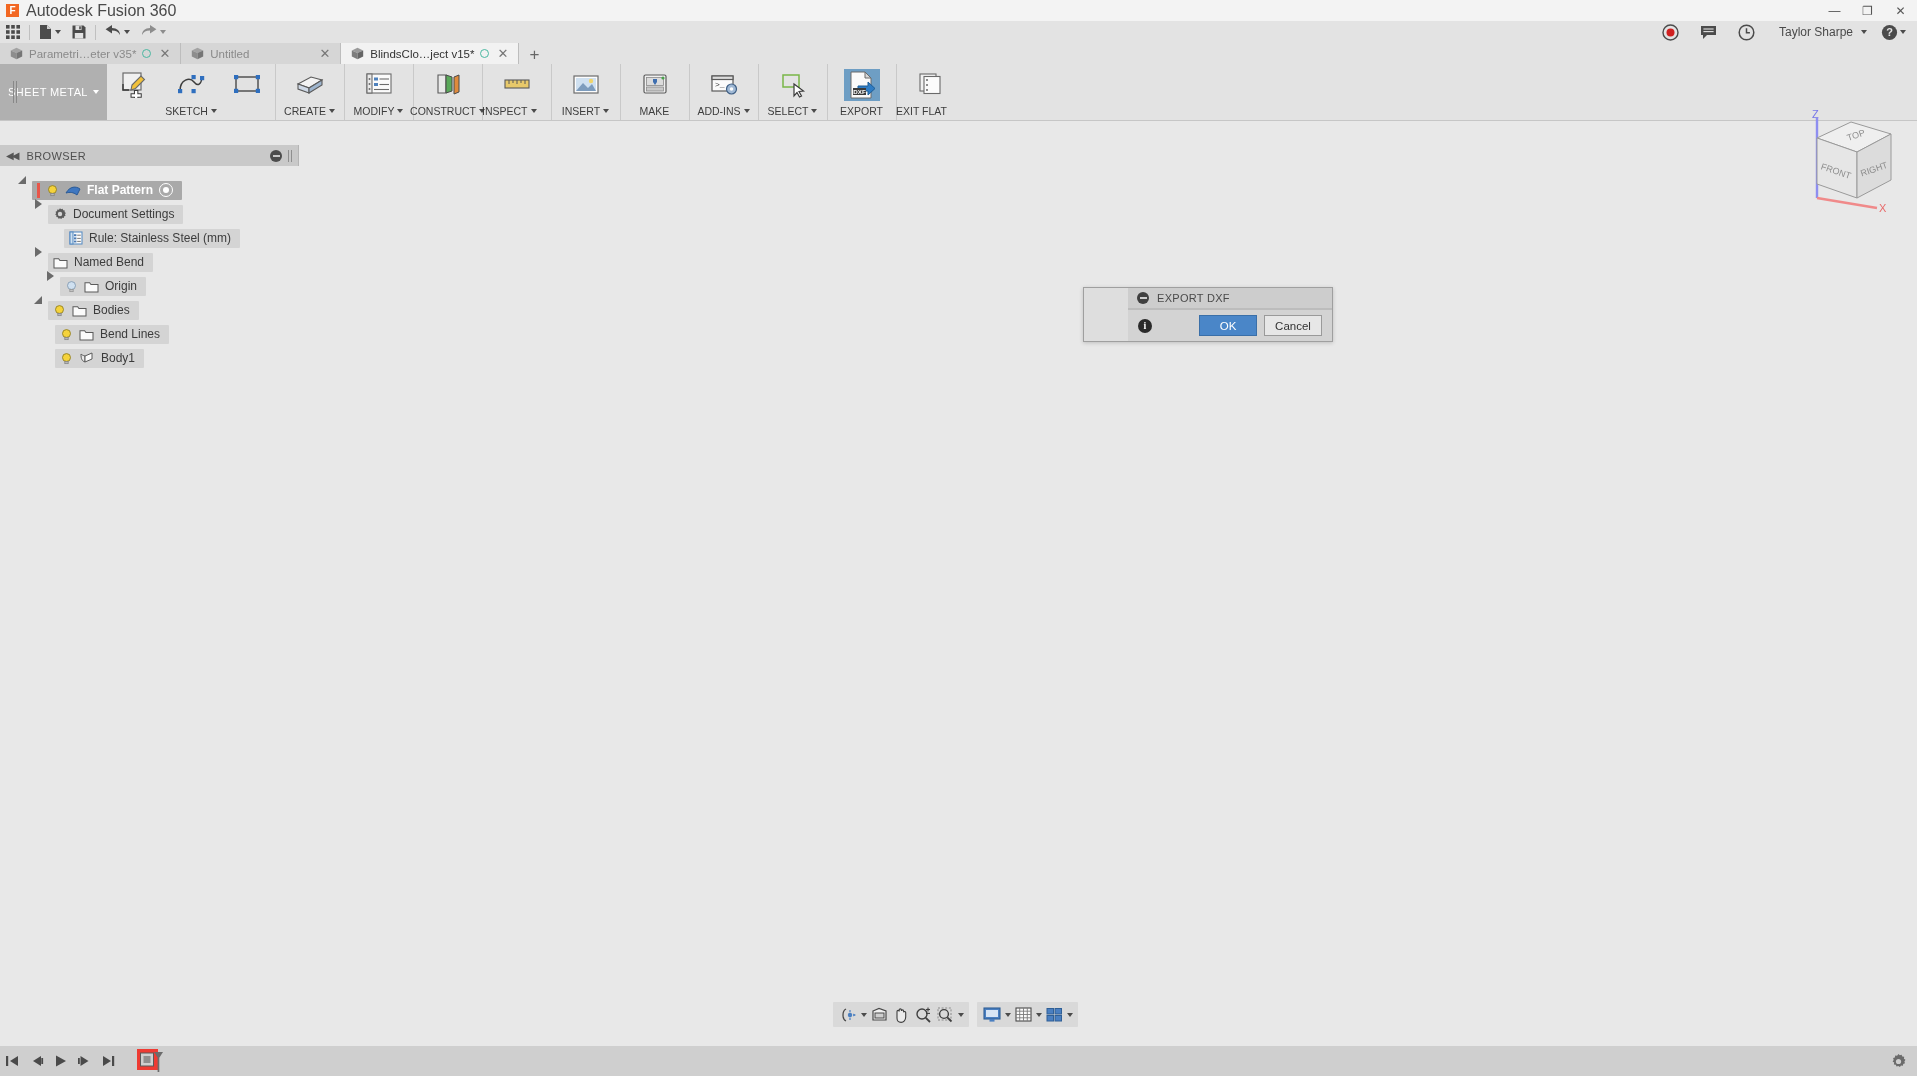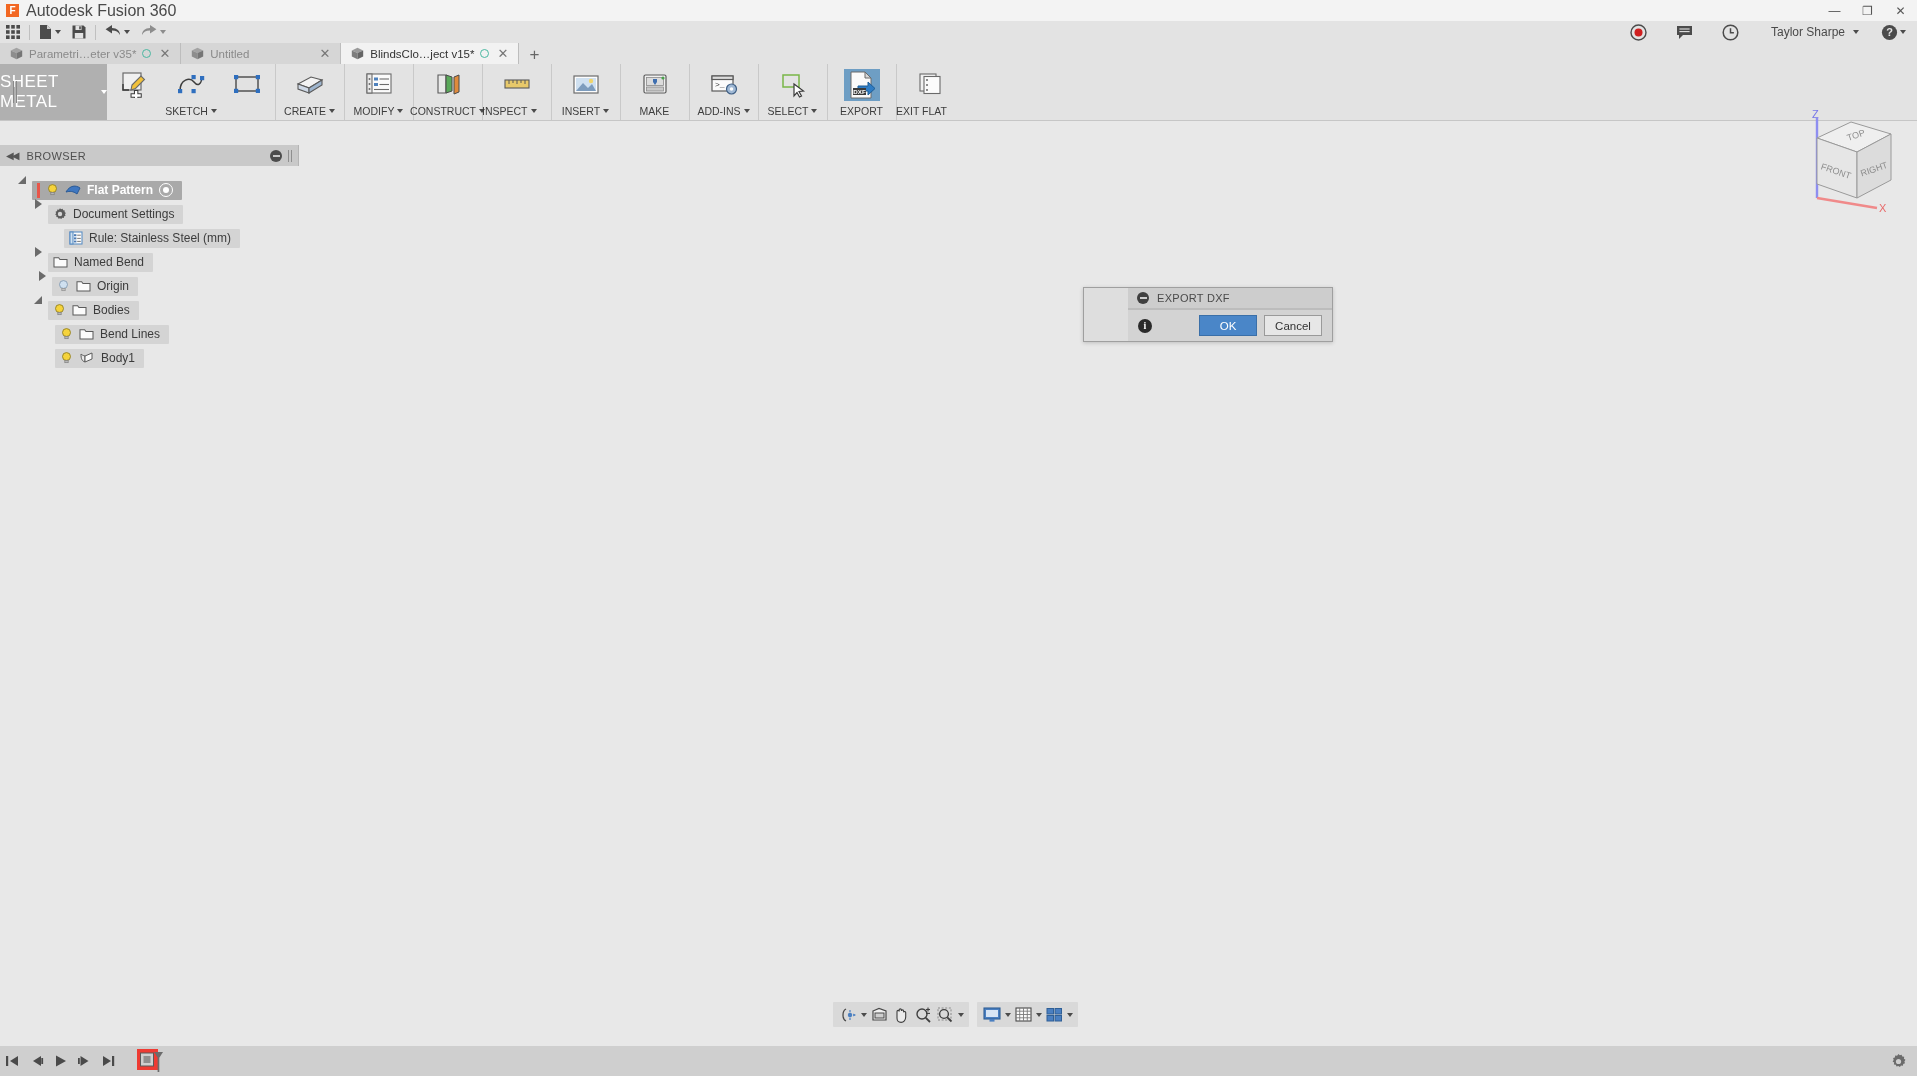--- a/index.html
+++ b/index.html
@@ -37,21 +37,21 @@
   .qat-btn {
     height: 22px; display: flex; align-items: center; padding: 0 5px; gap: 2px;
   }
   .qat-sep { width: 1px; height: 15px; background: #c0c0c0; margin: 0 3px; }
   .caret-sm {
     width: 0; height: 0; border-left: 3.5px solid transparent; border-right: 3.5px solid transparent;
     border-top: 4px solid #4b4b4b;
   }
   .qat-right {
     position: absolute; right: 6px; top: 0; height: 22px;
-    display: flex; align-items: center; gap: 12px;
+    display: flex; align-items: center; gap: 4px;
   }
   .qat-icn {
     width: 34px; height: 22px; display: flex; align-items: center; justify-content: center;
   }
   .user-name { font-size: 12px; color: #4a4a4a; padding: 0 6px; }
 
   
   .tabsbar {
     position: absolute; left: 0; top: 43px; width: 1917px; height: 21px;
     background: #e3e3e3; display: flex; align-items: flex-end;
@@ -78,21 +78,21 @@
     display: flex; align-items: stretch;
   }
   .ws-switch {
     width: 107px; background: #b0b0b0; display: flex; align-items: center;
     justify-content: center; gap: 5px; position: relative;
   }
   .ws-grip {
     position: absolute; left: 13px; top: 50%; transform: translateY(-50%);
     width: 4px; height: 22px; border-left: 1px solid #888; border-right: 1px solid #888;
   }
-  .ws-label { font-size: 17px; color: #fff; letter-spacing: .4px; }
+  .ws-label { font-size: 11px; color: #fff; letter-spacing: .4px; }
   .caret-w { width: 0; height: 0; border-left: 3.5px solid transparent; border-right: 3.5px solid transparent; border-top: 4px solid #fff; }
   .rib-group {
     display: flex; align-items: stretch; border-right: 1px solid #c9c9c9;
   }
   .rib-cmd {
     width: 56px; display: flex; flex-direction: column; align-items: center;
     justify-content: flex-start; padding-top: 5px; cursor: default;
   }
   .rib-cmd.wide { width: 68px; }
   .rib-ico { height: 31px; display: flex; align-items: center; justify-content: center; }
@@ -116,21 +116,21 @@
   .bh-minus i { display:block; width: 7px; height: 2px; background: #c9c9c9; }
   .bh-grip { width: 4px; height: 12px; border-left: 1px solid #8f8f8f; border-right: 1px solid #8f8f8f; margin-left: 6px; }
 
   .browser-tree { position: absolute; left: 0; top: 168px; width: 299px; }
   .tnode { height: 24px; display: flex; align-items: center; font-size: 12px; color: #3c3c3c; }
   .tw { width: 20px; display: flex; align-items: center; justify-content: center; flex: 0 0 auto; }
   .tri-right { width:0;height:0;border-top:5px solid transparent;border-bottom:5px solid transparent;border-left:7px solid transparent; position:relative; }
   .tri-right::before{content:'';position:absolute;left:-7px;top:-5px;width:0;height:0;border-top:5px solid transparent;border-bottom:5px solid transparent;border-left:7px solid #6b6b6b;}
   .tri-open { width:0;height:0;border-left:8px solid transparent;border-bottom:8px solid #6b6b6b; }
   .tnode-body {
-    display: flex; align-items: flex-start; gap: 6px; background: #d4d4d4;
+    display: flex; align-items: center; gap: 6px; background: #d4d4d4;
     padding: 2px 9px 2px 5px; height: 19px; border-radius: 1px; margin-top: 20px;
   }
   .tnode.sel .tnode-body { background: #a9a9a9; color: #fff; }
   .tnode.sel .tlabel { color: #fff; font-weight: bold; }
   .tlabel { font-size: 12px; color: #3c3c3c; white-space: nowrap; }
   .bulb { width: 13px; height: 13px; flex: 0 0 auto; }
   .folder-ic { width: 15px; height: 13px; flex: 0 0 auto; }
   .redbar { width: 3px; height: 15px; background: #e8564a; }
   .eye-btn { width: 14px; height: 14px; border-radius: 50%; border: 1.6px solid #fff; display:flex;align-items:center;justify-content:center;}
   .eye-btn i { width:6px;height:6px;background:#fff;border-radius:50%; display:block;}
@@ -750,21 +750,21 @@
           <span class="tri-right"></span>
         </span>
       <span class="tnode-body">
         <svg class="folder-ic" viewBox="0 0 16 14">
             <path d="M1 3 h5 l1.4 1.8 h7.6 v8.2 h-14 z" fill="#fbfbfb" stroke="#5b5b5b" stroke-width="1.1"></path>
           </svg>
         <span class="tlabel">Named Bend</span>
       </span>
     </div>
 
-    <div class="tnode" style="padding-left:32px">
+    <div class="tnode" style="padding-left:40px">
       <span class="tw">
           <span class="tri-right"></span>
         </span>
       <span class="tnode-body">
         <svg class="bulb" viewBox="0 0 14 14">
             <circle cx="7" cy="6" r="4.3" fill="#cfe0f0" stroke="#7d95ad" stroke-width=".9"></circle>
             <rect x="5.2" y="10" width="3.6" height="2.6" fill="#c4c4c4" stroke="#8a8a8a" stroke-width=".7"></rect>
           </svg>
         <svg class="folder-ic" viewBox="0 0 16 14">
             <path d="M1 3 h5 l1.4 1.8 h7.6 v8.2 h-14 z" fill="#fbfbfb" stroke="#5b5b5b" stroke-width="1.1"></path>

